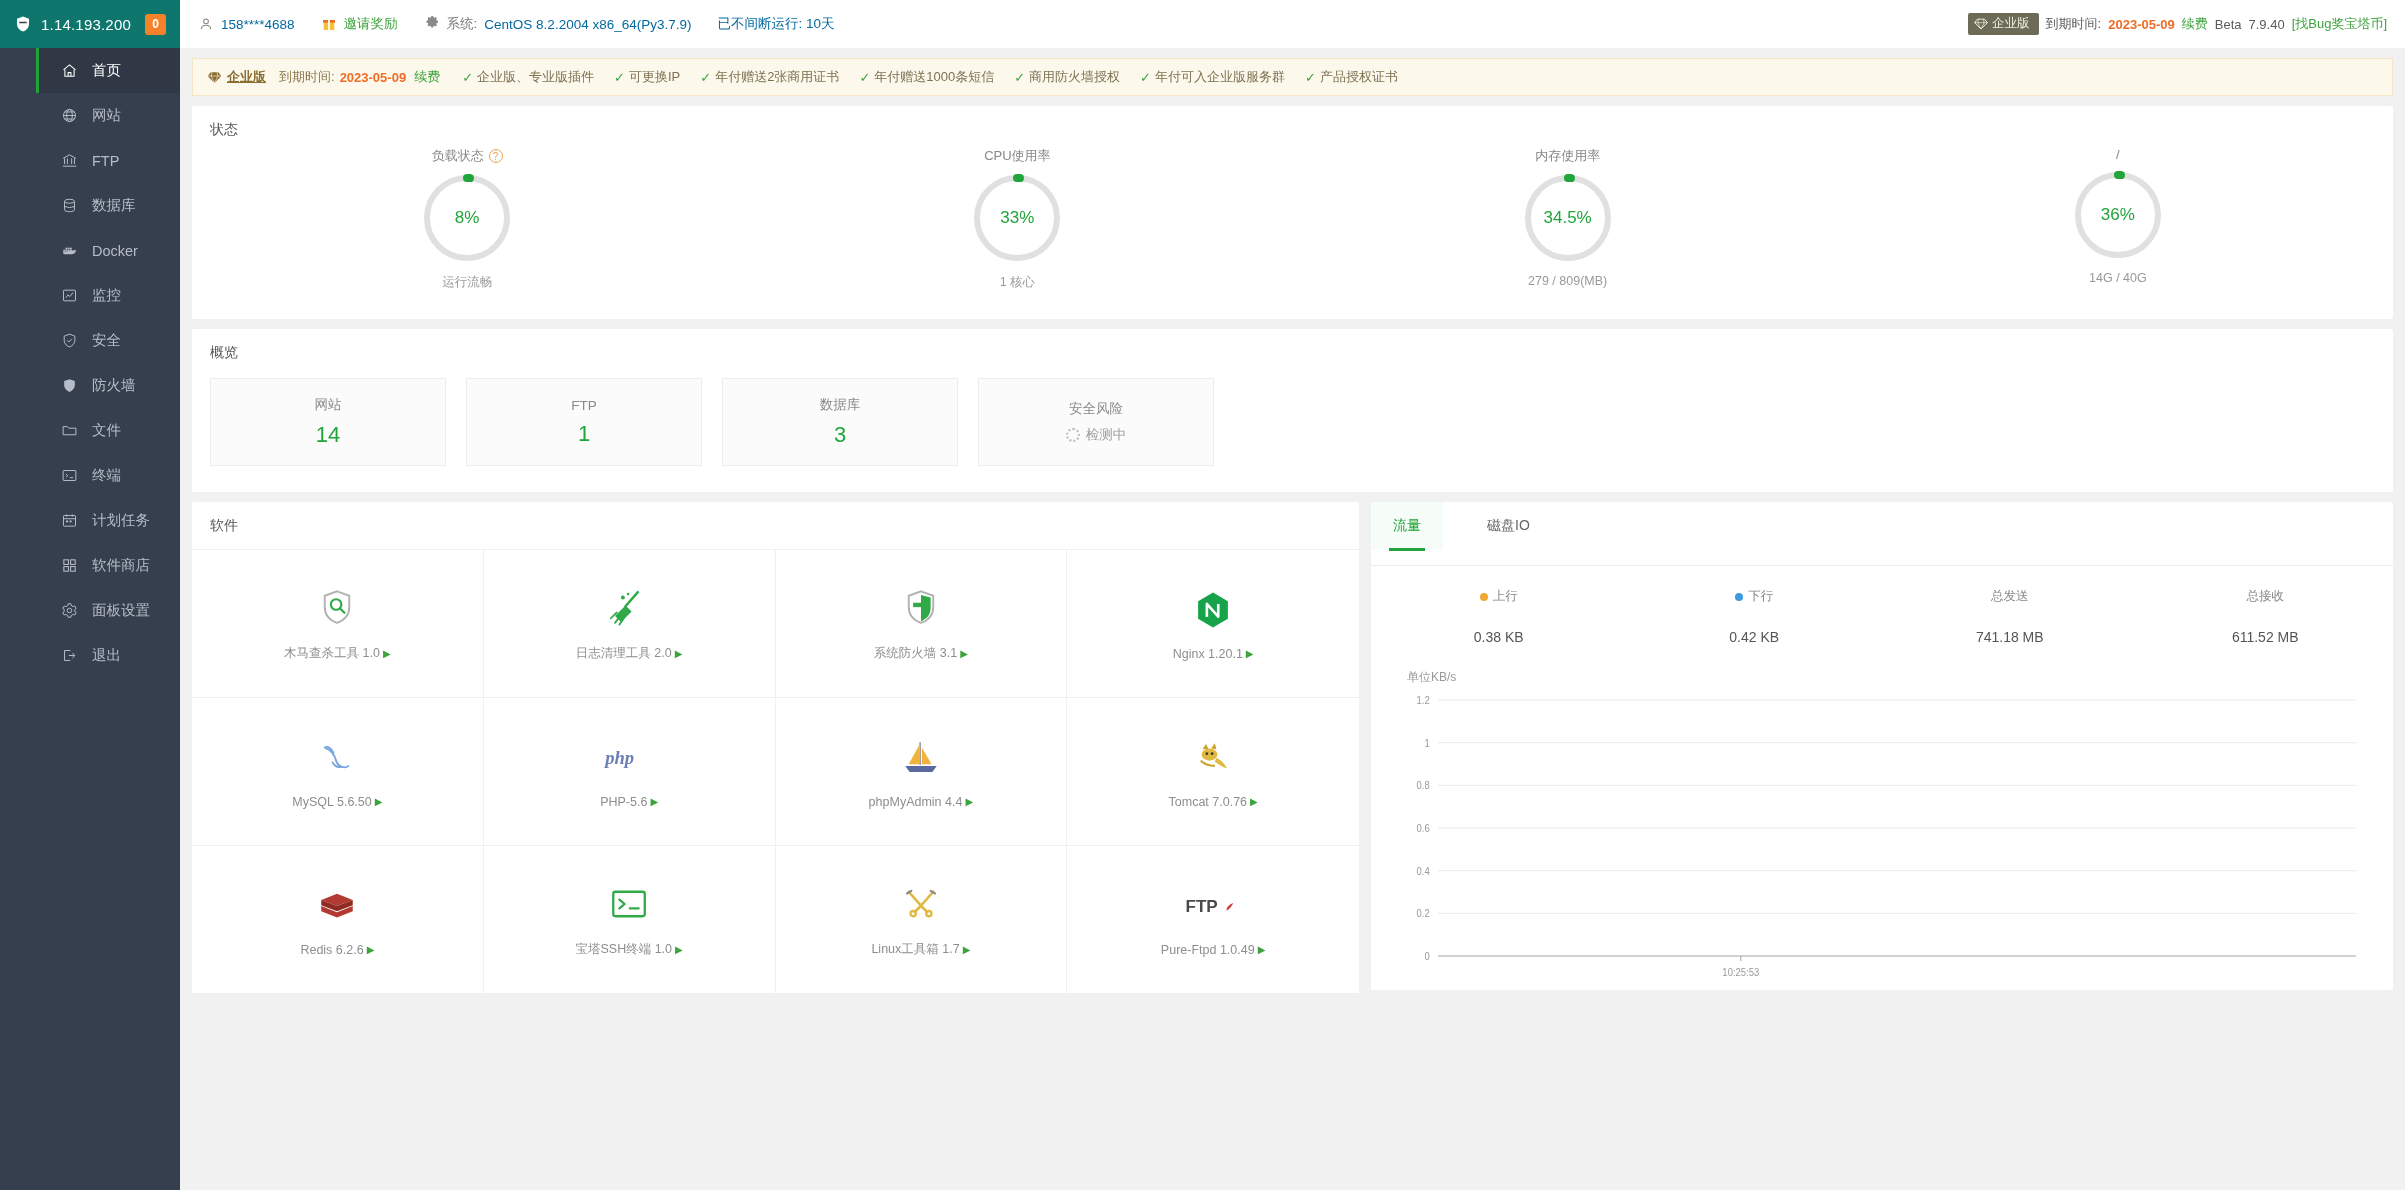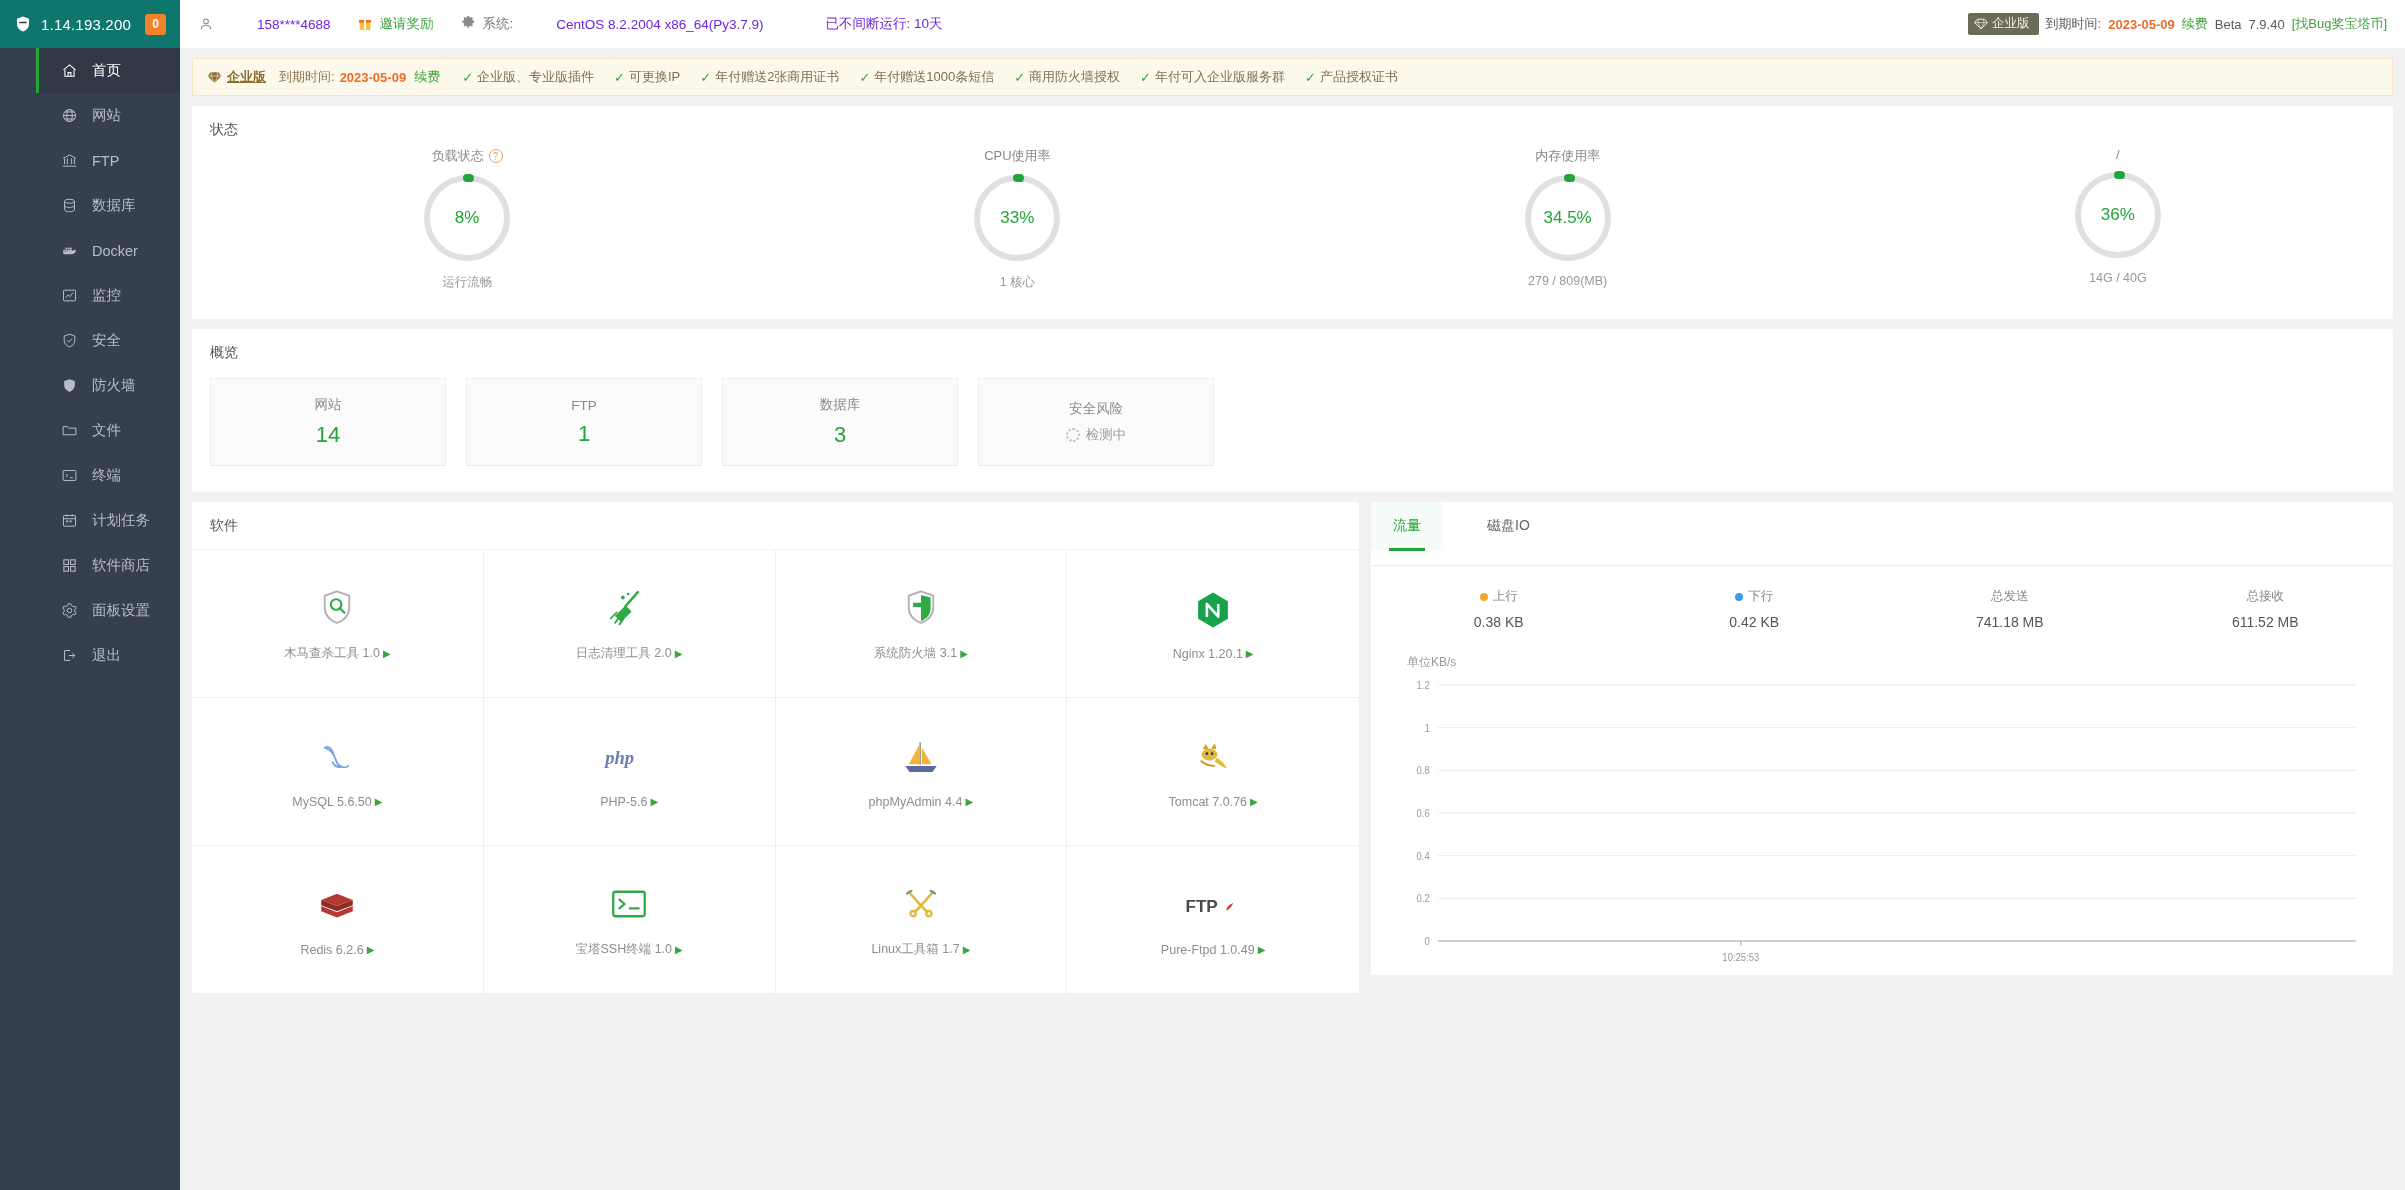--- a/index.html
+++ b/index.html
@@ -52,21 +52,21 @@
     height: 48px; background: #fff; display: flex; align-items: center;
     padding: 0 18px; font-size: 13.5px; color: #5a5a5a;
     justify-content: space-between;
   }
   .topbar-left { display: flex; align-items: center; gap: 0px; white-space: nowrap; }
   .tb-group { display: flex; align-items: center; gap: 7px; margin-right: 26px; }
   .tb-ico { width: 16px; height: 16px; display:flex; align-items:center; justify-content:center; }
   .tb-ico svg { width: 100%; height: 100%; }
   .tb-green { color: #3da33d; cursor: pointer; }
   .tb-label { color: #7a7a7a; }
-  .tb-val { color: #6d28d9; margin-left: 36px; }
+  .tb-val { color: #0369a1; }
 
   .topbar-right { display: flex; align-items: center; gap: 7px; white-space: nowrap; font-size: 13px; }
   .ent-chip {
     background: #6b6b58; color: #efefe0; padding: 2px 9px 3px 6px;
     font-size: 12.5px; display: inline-flex; align-items: center; gap: 4px;
     border-radius: 2px;
   }
   .ent-chip .dia { width: 14px; height: 12px; }
   .date-orange { color: #ef6c27; font-weight: bold; }
   .link-green { color: #3da33d; cursor: pointer; }
@@ -139,21 +139,21 @@
   .tabs { display: flex; border-bottom: 1px solid #ececec; height: 64px; gap: 22px; }
   .tab {
     padding: 0 22px; height: 48px; display: flex; align-items: center;
     font-size: 14px; color: #666; cursor: pointer; position: relative;
   }
   .tab.active { color: #20a53a; background: #f6fcf7; }
   .tab.active::after {
     content: ""; position: absolute; left: 18px; right: 18px; bottom: -1px; height: 3px; background: #20a53a;
   }
   .stats { display: flex; padding: 22px 0 10px 0; }
-  .stat { flex: 1 1 0; display: flex; flex-direction: column; align-items: center; gap: 9px; }
+  .stat { flex: 1 1 0; display: flex; flex-direction: column; align-items: center; gap: 24px; }
   .stat-label { font-size: 12.5px; color: #888; display: inline-flex; align-items: center; gap: 5px; }
   .dot { width: 8px; height: 8px; border-radius: 50%; display: inline-block; }
   .stat-val { font-size: 14px; color: #555; }
   .chart-unit { font-size: 12px; color: #999; padding: 14px 0 0 36px; }
   .chart-area { position: relative; height: 300px; margin: 4px 24px 0 24px; }
   .chart-area svg { display: block; width: 100%; height: 100%; }
 
   
   .watermark {
     position: absolute; right: 40px; bottom: 30px;

